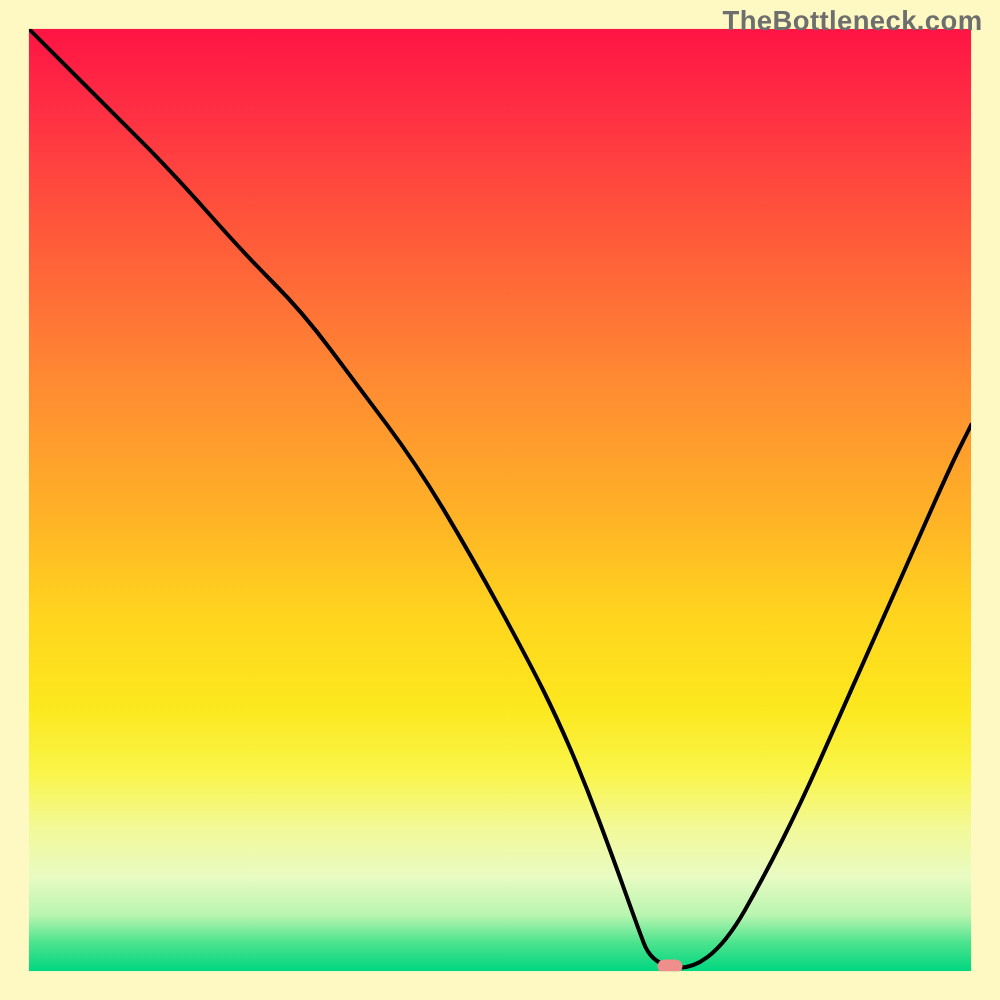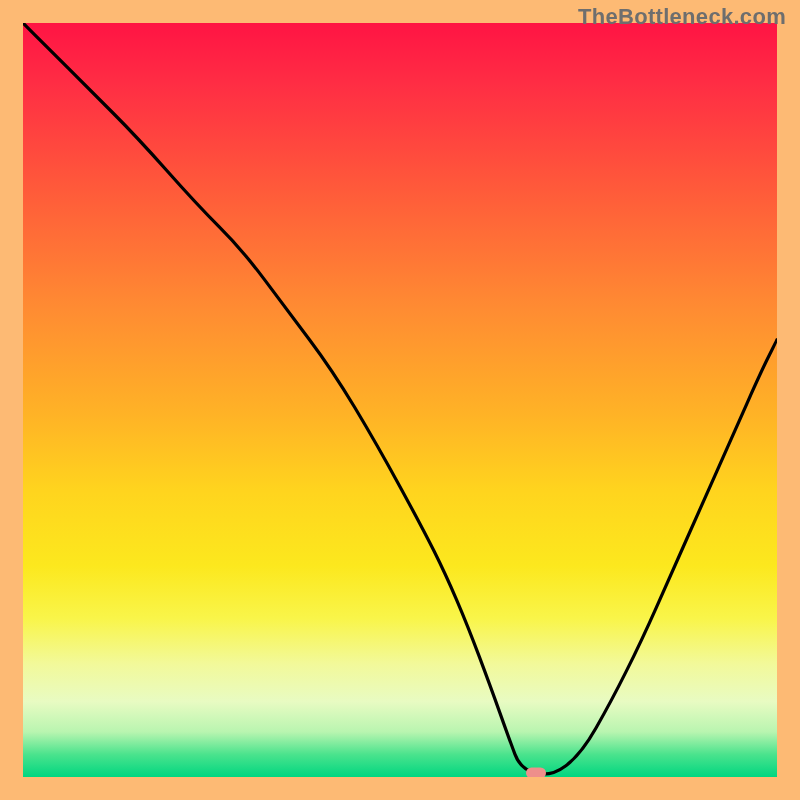--- a/index.html
+++ b/index.html
@@ -7,21 +7,21 @@
     padding: 0;
     width: 800px;
     height: 800px;
     background: #000;
     font-family: Arial, Helvetica, sans-serif;
   }
   .stage {
     position: relative;
     width: 800px;
     height: 800px;
-    background: #fdba74;
+    background: #fef9c3;
   }
   .watermark {
     position: absolute;
     top: 4px;
     right: 14px;
     color: #6e6e6e;
     font-size: 22px;
     font-weight: 600;
     letter-spacing: 0.3px;
     z-index: 5;

